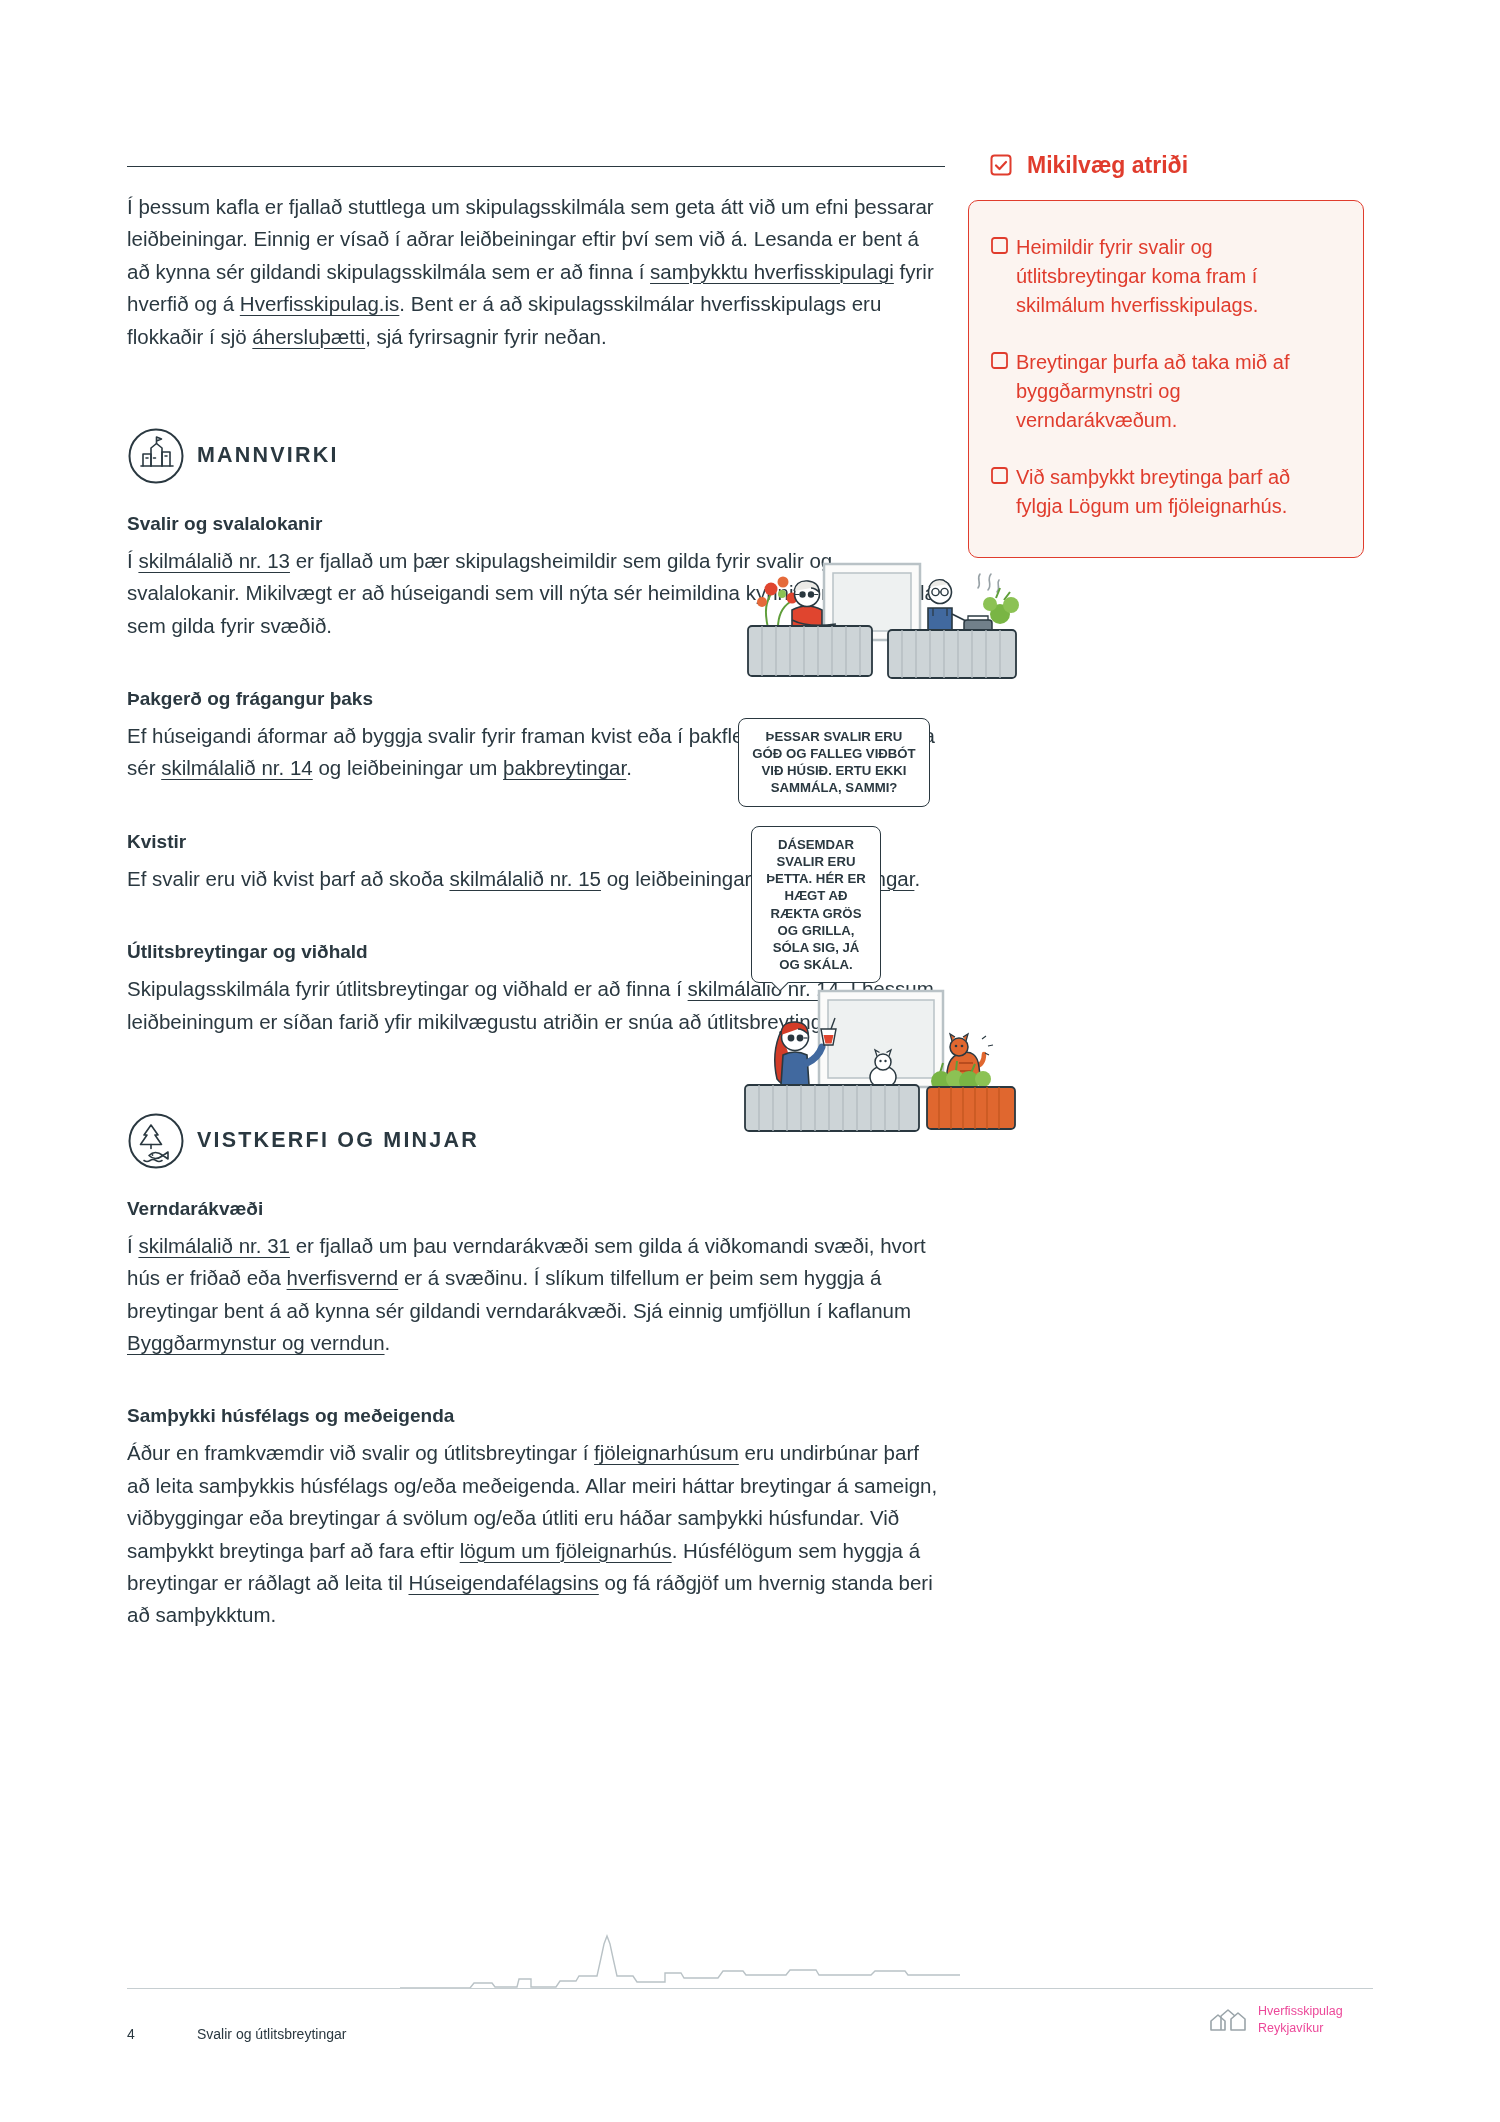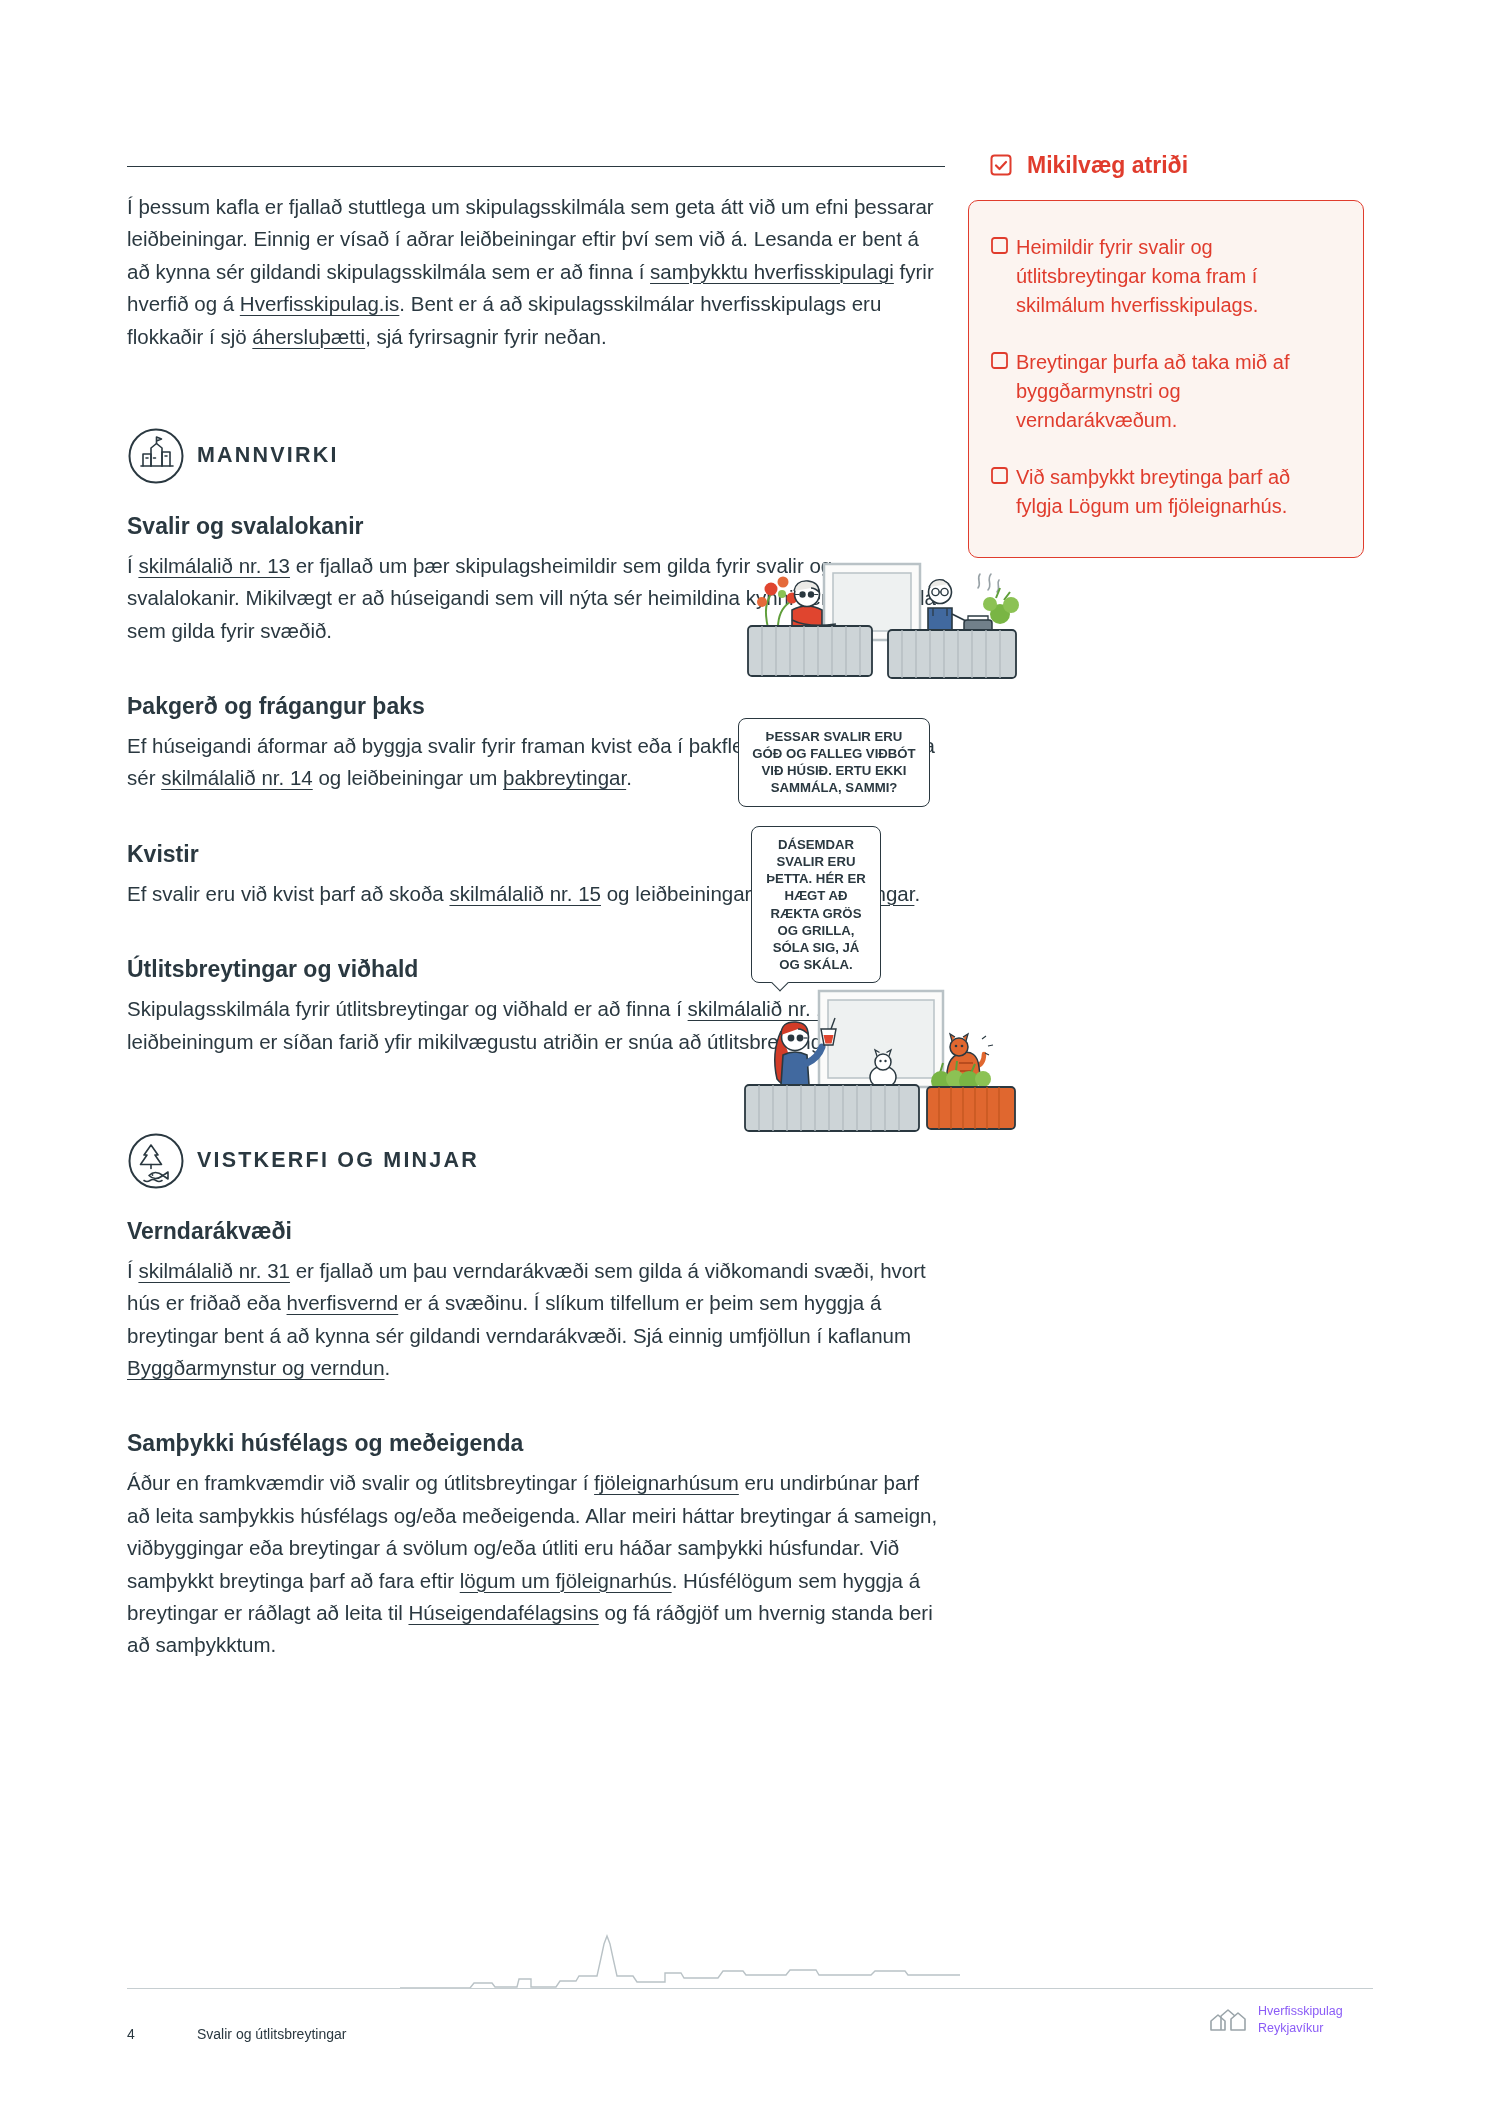--- a/index.html
+++ b/index.html
@@ -15,21 +15,21 @@
   .title-rule { border:none; border-top:1.5px solid #2a3840; margin-top:26px; }
   .body-text { font-size:20.5px; line-height:1.58; }
   .intro { margin-top:24px; }
   .sub-body { margin-top:10px; }
   .inline-link { color:inherit; text-decoration:underline; text-underline-offset:3.5px; text-decoration-thickness:1px; cursor:pointer; }
 
   .section-header { display:flex; align-items:center; gap:12px; margin-top:74px; }
   .section-icon { width:58px; height:58px; flex:none; }
   .section-title { font-size:21.5px; font-weight:bold; letter-spacing:2.2px; }
 
-  .sub-heading { font-size:23px; font-weight:bold; margin-top:46px; }
+  .sub-heading { font-size:19px; font-weight:bold; margin-top:46px; }
   .sub-heading.first { margin-top:28px; }
 
   
   .sidebar { position:absolute; left:968px; top:150px; width:396px; }
   .sidebar-header { display:flex; align-items:center; gap:15px; padding-left:22px; }
   .sidebar-title { font-size:23px; font-weight:bold; color:#e03c2d; }
   .sidebar-box { margin-top:20px; border:1.5px solid #e03c2d; border-radius:10px; background:#fcf4f0; padding:32px 26px 8px 22px; }
   .sidebar-item { display:flex; gap:8px; margin-bottom:28px; }
   .checkbox { flex:none; margin-top:4px; }
   .sidebar-item-text { color:#e03c2d; font-size:20px; line-height:1.45; }
@@ -50,21 +50,21 @@
     background:#fff; border-right:1.6px solid #2a3840; border-bottom:1.6px solid #2a3840;
     transform:rotate(45deg);
   }
 
   
   .footer-rule { position:absolute; left:127px; width:1246px; top:1988px; border:none; border-top:1px solid #c6ced1; }
   .skyline { position:absolute; left:400px; top:1927px; width:560px; height:62px; }
   .footer-pageno { position:absolute; left:127px; top:2026px; font-size:14px; }
   .footer-chapter { position:absolute; left:197px; top:2026px; font-size:14px; }
   .logo { position:absolute; left:1208px; top:2002px; display:flex; align-items:center; gap:10px; }
-  .logo-text { font-size:12.5px; color:#8b5cf6; line-height:1.35; }
+  .logo-text { font-size:12.5px; color:#ec4899; line-height:1.35; }
 </style>
 </head>
 <body>
 
 <div class="page">
 
   <main class="main-col">
     <hr class="title-rule">
 
     <p class="body-text intro"><span>Í þessum kafla er fjallað stuttlega um skipulagsskilmála sem geta átt við um efni þessarar leiðbeiningar. Einnig er vísað í aðrar leiðbeiningar eftir því sem við á. Lesanda er bent á að kynna sér gildandi skipulagsskilmála sem er að finna í </span><a class="inline-link">samþykktu hverfisskipulagi</a><span> fyrir hverfið og á </span><a class="inline-link">Hverfisskipulag.is</a><span>. Bent er á að skipulagsskilmálar hverfisskipulags eru flokkaðir í sjö </span><a class="inline-link">áhersluþætti</a><span>, sjá fyrirsagnir fyrir neðan.</span></p>

